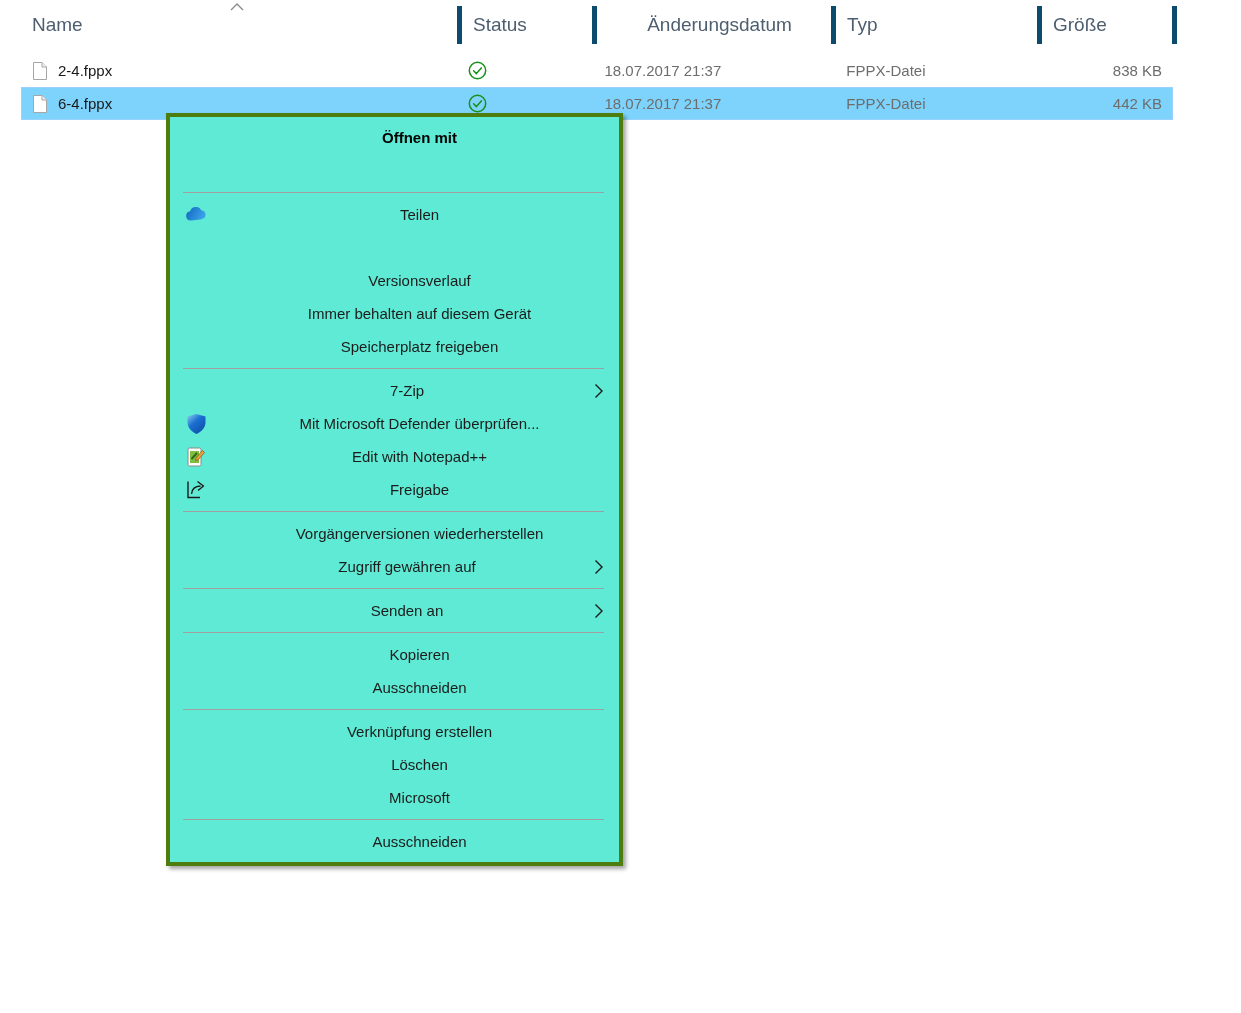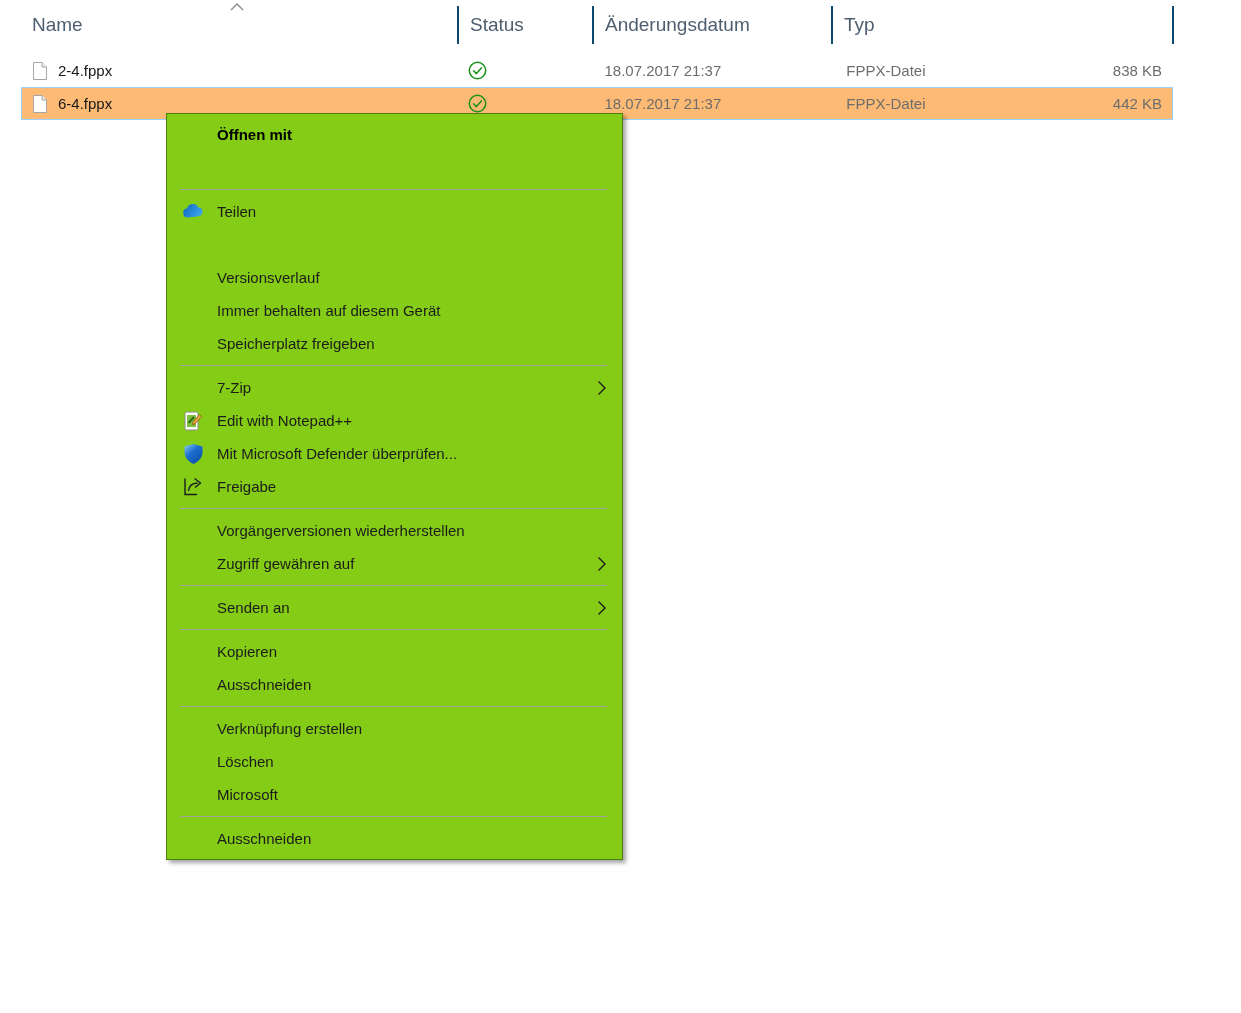--- a/index.html
+++ b/index.html
@@ -13,46 +13,47 @@
 
   
   .explorer { position: absolute; inset: 0; }
 
   .header-row { position: absolute; left: 0; top: 0; width: 1241px; height: 50px; }
   .col-header {
     position: absolute; top: 6px; height: 38px;
     line-height: 38px; font-size: 19px; color: #4d5e70;
     padding-left: 11px; cursor: default;
   }
-  .col-header.sep { border-left: 2px solid #0c4a6e; }
+  .col-header.sep { border-left: 5px solid #0c4a6e; }
   .sort-caret { position: absolute; left: 229px; top: 2px; width: 16px; height: 10px; }
 
   .rows { position: absolute; left: 0; top: 54px; width: 1241px; }
   .file-row {
     position: relative; margin-left: 21px; width: 1152px; height: 33px;
     display: flex; align-items: center; font-size: 15px;
     border: 1px solid transparent;
   }
-  .file-row.selected { background: #fdba74; border-color: #99d1ff; }
+  .file-row.selected { background: #7dd3fc; border-color: #99d1ff; }
   .cell { height: 100%; display: flex; align-items: center; overflow: hidden; white-space: nowrap; }
   .cell-name  { width: 436px; padding-left: 9px;  color: #191919; }
   .cell-status{ width: 135px; padding-left: 9px; }
   .cell-date  { width: 239px; padding-left: 12px; color: #6d6d6d; }
   .cell-type  { width: 206px; padding-left: 15px; color: #6d6d6d; }
   .cell-size  { width: 135px; padding-right: 10px; color: #6d6d6d; justify-content: flex-end; }
   .file-ico { width: 18px; height: 20px; margin-right: 9px; flex: 0 0 auto; }
 
   
   .context-menu {
     position: absolute; left: 166px; top: 113px; width: 457px;
-    background: #84cc16;
-    border: 1px solid #4d7c0f;
+    background: #5eead4;
+    border: 4px solid #4d7c0f;
     box-shadow: 3px 3px 4px rgba(0,0,0,0.35);
     padding: 4px 0;
     z-index: 10;
+    text-align: center;
   }
   .menu-item {
     height: 33px; display: flex; align-items: center;
     font-size: 15px; color: #1c1c1c; cursor: default;
   }
   .menu-item .mi-icon {
     width: 24px; height: 24px; margin-left: 14px; margin-right: 12px;
     flex: 0 0 auto; display: flex; align-items: center; justify-content: center;
   }
   .menu-item .mi-label { flex: 1 1 auto; }
@@ -64,22 +65,23 @@
 <body>
 
 <div class="explorer">
 
   <div class="header-row">
     <svg class="sort-caret" viewBox="0 0 16 10">
       <polyline points="2,8 8,2 14,8" fill="none" stroke="#8a8a8a" stroke-width="1.4"></polyline>
     </svg>
     <div class="col-header" style="left:21px;  width:436px;">Name</div>
     <div class="col-header sep" style="left:457px; width:135px;">Status</div>
-    <div class="col-header sep" style="left:592px; width:239px;">Änderungsdatum</div>
+    <div class="col-header sep" style="left:592px; width:239px;text-align:center;">Änderungsdatum</div>
     <div class="col-header sep" style="left:831px; width:206px;">Typ</div>
+    <div class="col-header sep" style="left:1037px;width:135px;">Größe</div>
     <div class="col-header sep" style="left:1172px;width:40px;"></div>
   </div>
 
   <div class="rows" id="rows">
       <div class="file-row">
         <div class="cell cell-name">
           <svg class="file-ico" viewBox="0 0 18 20">
       <path d="M2.5 1.5 H11 L15.5 6 V18.5 H2.5 Z" fill="#ffffff" stroke="#a6a6a6" stroke-width="1"></path>
       <path d="M11 1.5 V6 H15.5" fill="#f0f0f0" stroke="#a6a6a6" stroke-width="1"></path>
     </svg>
@@ -153,49 +155,49 @@
         <span class="mi-icon"></span>
         <span class="mi-label">Speicherplatz freigeben</span>
       </div>
       <div class="menu-separator"></div>
       <div class="menu-item">
         <span class="mi-icon"></span>
         <span class="mi-label">7-Zip</span>
         <svg class="mi-chevron" viewBox="0 0 10 16">
       <polyline points="1.5,1.5 8,8 1.5,14.5" fill="none" stroke="#1a1a1a" stroke-width="1.4"></polyline>
     </svg>
-      </div>
-      <div class="menu-item">
-        <span class="mi-icon">
-          <svg width="22" height="22" viewBox="0 0 22 22">
-      <rect x="3" y="2" width="13" height="18" rx="1.5" fill="#ffffff" stroke="#8a8a8a"></rect>
-      <rect x="5" y="5" width="9" height="12" fill="#7ebf3f"></rect>
-      <path d="M6.5 13 L12 7" stroke="#2f6b12" stroke-width="2"></path>
-      <path d="M11 12 L17.5 4.5 L19.5 6.5 L13 14 L10.5 14.6 Z" fill="#e8a33d" stroke="#8a5a1a" stroke-width="0.8"></path>
-    </svg>
-        </span>
-        <span class="mi-label">Edit with Notepad++</span>
       </div>
       <div class="menu-item">
         <span class="mi-icon">
           <svg width="21" height="22" viewBox="0 0 21 22">
       <defs>
               <linearGradient id="dfg" x1="0" y1="0" x2="0.8" y2="1">
         <stop offset="0" stop-color="#8ed0f2"></stop>
                 <stop offset="0.45" stop-color="#1b6fd0"></stop>
                 <stop offset="1" stop-color="#0d4fa8"></stop>
       </linearGradient>
             </defs>
       <path d="M10.5 1 L19.5 3.6 V9 C19.5 14.4 16 18.6 10.5 21 C5 18.6 1.5 14.4 1.5 9 V3.6 Z" fill="url(#dfg)"></path>
     </svg>
         </span>
         <span class="mi-label">Mit Microsoft Defender überprüfen...</span>
       </div>
       <div class="menu-item">
         <span class="mi-icon">
+          <svg width="22" height="22" viewBox="0 0 22 22">
+      <rect x="3" y="2" width="13" height="18" rx="1.5" fill="#ffffff" stroke="#8a8a8a"></rect>
+      <rect x="5" y="5" width="9" height="12" fill="#7ebf3f"></rect>
+      <path d="M6.5 13 L12 7" stroke="#2f6b12" stroke-width="2"></path>
+      <path d="M11 12 L17.5 4.5 L19.5 6.5 L13 14 L10.5 14.6 Z" fill="#e8a33d" stroke="#8a5a1a" stroke-width="0.8"></path>
+    </svg>
+        </span>
+        <span class="mi-label">Edit with Notepad++</span>
+      </div>
+      <div class="menu-item">
+        <span class="mi-icon">
           <svg width="23" height="21" viewBox="0 0 23 21">
       <path d="M3 2.5 V18.5 H15" fill="none" stroke="#1c1c1c" stroke-width="1.4"></path>
       <path d="M6.5 15 C7 9.5 10.5 7.2 15.5 7" fill="none" stroke="#1c1c1c" stroke-width="1.4"></path>
       <path d="M12.5 2.5 L18.5 7 L13 11.5" fill="none" stroke="#1c1c1c" stroke-width="1.4" stroke-linejoin="round"></path>
     </svg>
         </span>
         <span class="mi-label">Freigabe</span>
       </div>
       <div class="menu-separator"></div>
       <div class="menu-item">

